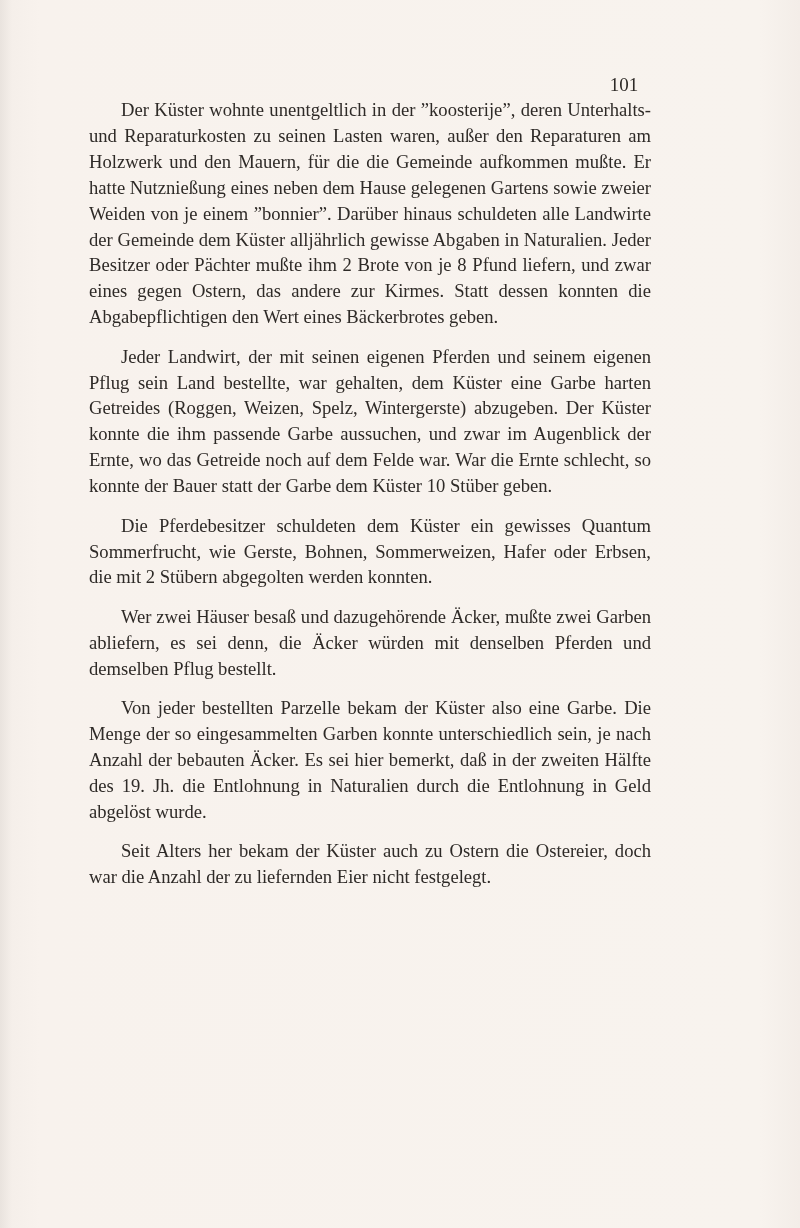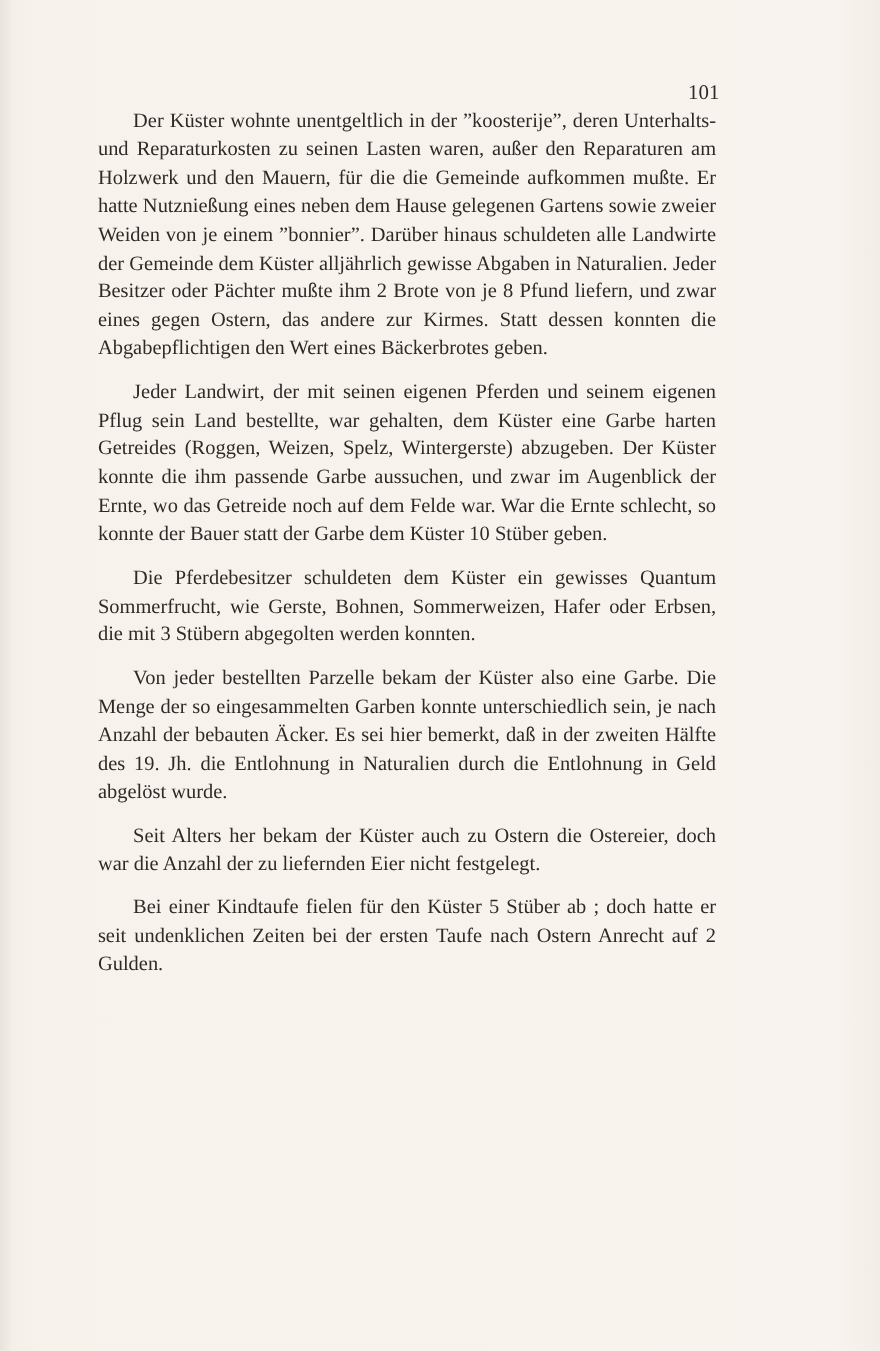--- a/index.html
+++ b/index.html
@@ -19,21 +19,21 @@
       position: absolute;
       left: 0; top: 0;
       width: 800px; height: 1228px;
       background: linear-gradient(90deg, #e9e3de 0px, #f5efea 12px, #f8f2ed 40px, #f8f3ee 760px, #f3ede8 800px);
     }
     .page-number {
       position: absolute;
       top: 74px;
       left: 594px;
       width: 60px;
-      text-align: right;
+      text-align: center;
       font-family: "Liberation Serif", serif;
       font-size: 19px;
       color: #2e2a27;
     }
     .body-text {
       position: absolute;
       top: 97px;
       left: 89px;
       width: 562px;
       font-family: "Liberation Serif", serif;
@@ -52,18 +52,18 @@
   </style>
 </head>
 <body>
 
 <div class="page">
   <div class="page-number">101</div>
 
   <div class="body-text">
     <p class="para">Der Küster wohnte unentgeltlich in der ”koosterije”, deren Unterhalts- und Reparaturkosten zu seinen Lasten waren, außer den Reparaturen am Holzwerk und den Mauern, für die die Gemeinde aufkommen mußte. Er hatte Nutznießung eines neben dem Hause gelegenen Gartens sowie zweier Weiden von je einem ”bonnier”. Darüber hinaus schuldeten alle Landwirte der Gemeinde dem Küster alljährlich gewisse Abgaben in Naturalien. Jeder Besitzer oder Pächter mußte ihm 2 Brote von je 8 Pfund liefern, und zwar eines gegen Ostern, das andere zur Kirmes. Statt dessen konnten die Abgabepflichtigen den Wert eines Bäckerbrotes geben.</p>
     <p class="para">Jeder Landwirt, der mit seinen eigenen Pferden und seinem eigenen Pflug sein Land bestellte, war gehalten, dem Küster eine Garbe harten Getreides (Roggen, Weizen, Spelz, Wintergerste) abzugeben. Der Küster konnte die ihm passende Garbe aussuchen, und zwar im Augenblick der Ernte, wo das Getreide noch auf dem Felde war. War die Ernte schlecht, so konnte der Bauer statt der Garbe dem Küster 10 Stüber geben.</p>
-    <p class="para">Die Pferdebesitzer schuldeten dem Küster ein gewisses Quantum Sommerfrucht, wie Gerste, Bohnen, Sommerweizen, Hafer oder Erbsen, die mit 3 Stübern abgegolten werden konnten.</p>
+    <p class="para">Die Pferdebesitzer schuldeten dem Küster ein gewisses Quantum Sommerfrucht, wie Gerste, Bohnen, Sommerweizen, Hafer oder Erbsen, die mit 2 Stübern abgegolten werden konnten.</p>
+    <p class="para">Wer zwei Häuser besaß und dazugehörende Äcker, mußte zwei Garben abliefern, es sei denn, die Äcker würden mit denselben Pferden und demselben Pflug bestellt.</p>
     <p class="para">Von jeder bestellten Parzelle bekam der Küster also eine Garbe. Die Menge der so eingesammelten Garben konnte unterschiedlich sein, je nach Anzahl der bebauten Äcker. Es sei hier bemerkt, daß in der zweiten Hälfte des 19. Jh. die Entlohnung in Naturalien durch die Entlohnung in Geld abgelöst wurde.</p>
     <p class="para">Seit Alters her bekam der Küster auch zu Ostern die Ostereier, doch war die Anzahl der zu liefernden Eier nicht festgelegt.</p>
-    <p class="para">Bei einer Kindtaufe fielen für den Küster 5 Stüber ab ; doch hatte er seit undenklichen Zeiten bei der ersten Taufe nach Ostern Anrecht auf 2 Gulden.</p>
   </div>
 </div>
 
 </body></html>

